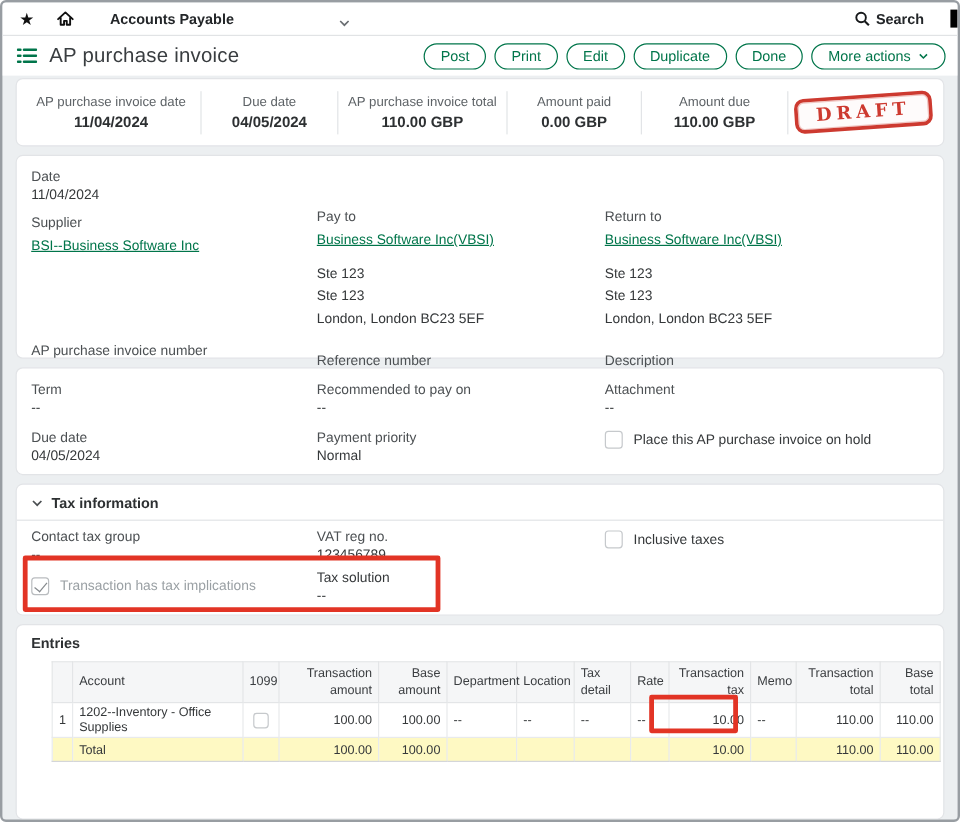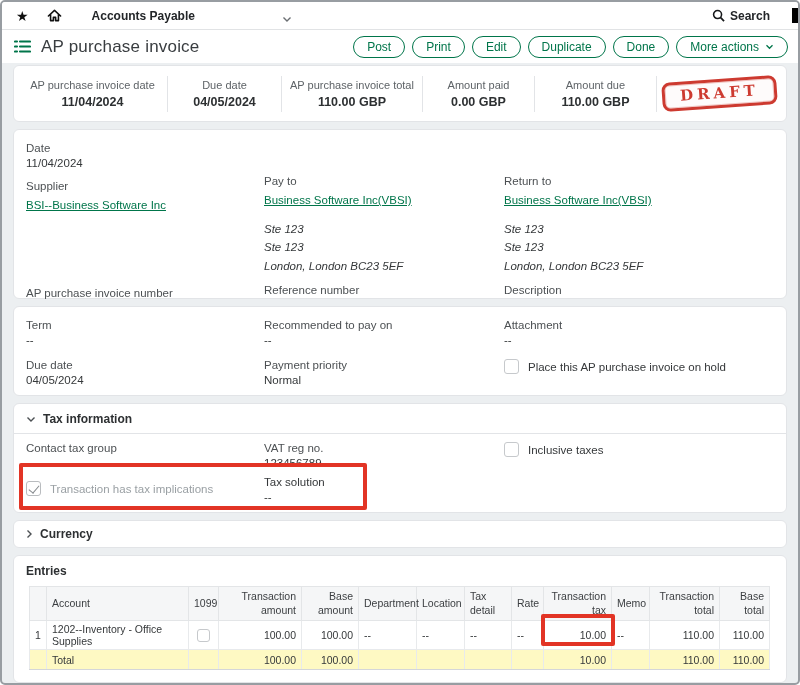--- a/index.html
+++ b/index.html
@@ -39,21 +39,21 @@
   
   .fl { font-size:11.5px; color:#4c5053; margin-bottom:3px; }
   .fv { font-size:11.5px; color:#35383a; }
   a.glink { font-size:11.5px; color:#00754a; text-decoration:underline; cursor:pointer; }
 
   
   .details { height:170px; padding:12px 12px 0; display:grid; grid-template-columns:238px 240px 1fr; }
   .dfield { margin-bottom:11px; }
   .spacer32 { height:33px; }
   .spacer-sup { height:63px; }
-  .addr { font-size:11.5px; color:#35383a; line-height:1.6; margin:12px 0 9px;font-style:italic; }
+  .addr { font-size:11.5px; color:#35383a; line-height:1.6; margin:12px 0 20px; }
 
   
   .termcard { height:90px; padding:12px 12px 0; display:grid; grid-template-columns:238px 240px 1fr; }
   .tfield { margin-bottom:13px; }
   .cb { width:15px; height:15px; border:1px solid #c6c9cc; border-radius:3px; background:#fff; display:inline-block; flex-shrink:0; }
   .cb.checked { position:relative; border-color:#b9bcbf; }
   .cb.checked::after { content:""; position:absolute; left:4px; top:1px; width:5px; height:9px; border:solid #85898d; border-width:0 1.8px 1.8px 0; transform:rotate(40deg); }
   .cbrow { display:flex; gap:9px; align-items:flex-start; cursor:pointer; }
   .cbrow .cblbl { font-size:11.5px; color:#35383a; line-height:1.45; max-width:215px; }
 
@@ -66,21 +66,21 @@
   .cbrow .cblbl.dim { color:#9aa0a4; }
   .redbox-tax { position:absolute; left:5px; top:59px; width:348px; height:47px; border:4px solid #e23425; border-radius:2px; pointer-events:none; }
 
   
   .curcard { height:28px; display:flex; align-items:center; gap:7px; padding:0 12px; cursor:pointer; }
   .curcard .st { font-size:12px; font-weight:bold; color:#2d3032; }
 
   
   .entcard { flex:1; padding:8px 12px 0; position:relative; }
   .ent-title { font-size:12px; font-weight:bold; color:#2d3032; margin-bottom:8px; }
-  table.ent { border-collapse:collapse; table-layout:fixed; width:740px; margin-left:3px; font-size:10.5px; }
+  table.ent { border-collapse:collapse; table-layout:fixed; width:740px; margin-left:17px; font-size:10.5px; }
   table.ent th { background:#f5f6f7; border:1px solid #e3e5e7; font-weight:normal; color:#3b3e41; padding:2px 5px; height:34px; line-height:1.25; vertical-align:middle; text-align:left; }
   table.ent td { border:1px solid #e8eaec; color:#35383a; padding:2px 5px; height:25px; background:#fff; }
   table.ent .num { text-align:right; }
   table.ent .ctr { text-align:center; }
   table.ent tr.total td { background:#fef9c3; border-top:1px solid #d4d6d9; border-bottom:1px solid #d4d6d9; height:20px; }
   .cb.small { width:13px; height:13px; vertical-align:middle; }
   .redbox-tax2 { position:absolute; left:527px; top:58px; width:74px; height:32px; border:4px solid #e23425; border-radius:2px; pointer-events:none; }
 
   svg { display:block; }
 </style>
@@ -282,26 +282,20 @@
         </div>
         <div>
           <div class="fl" style="color:#35383a;font-weight:normal;">Tax solution</div>
           <div class="fv">--</div>
         </div>
         <div></div>
       </div>
       <div class="redbox-tax"></div>
     </div>
 
-    <div class="card curcard">
-      <svg width="7" height="10" viewBox="0 0 7 10">
-          <path d="M1.5 1.5 L5 5 L1.5 8.5" fill="none" stroke="#4c5053" stroke-width="1.4"></path>
-        </svg>
-      <span class="st">Currency</span>
-    </div>
 
     <div class="card entcard">
       <div class="ent-title">Entries</div>
       <table class="ent">
         <colgroup>
           <col style="width:17px">
             <col style="width:142px">
             <col style="width:30px">
           <col style="width:83px">
             <col style="width:57px">

